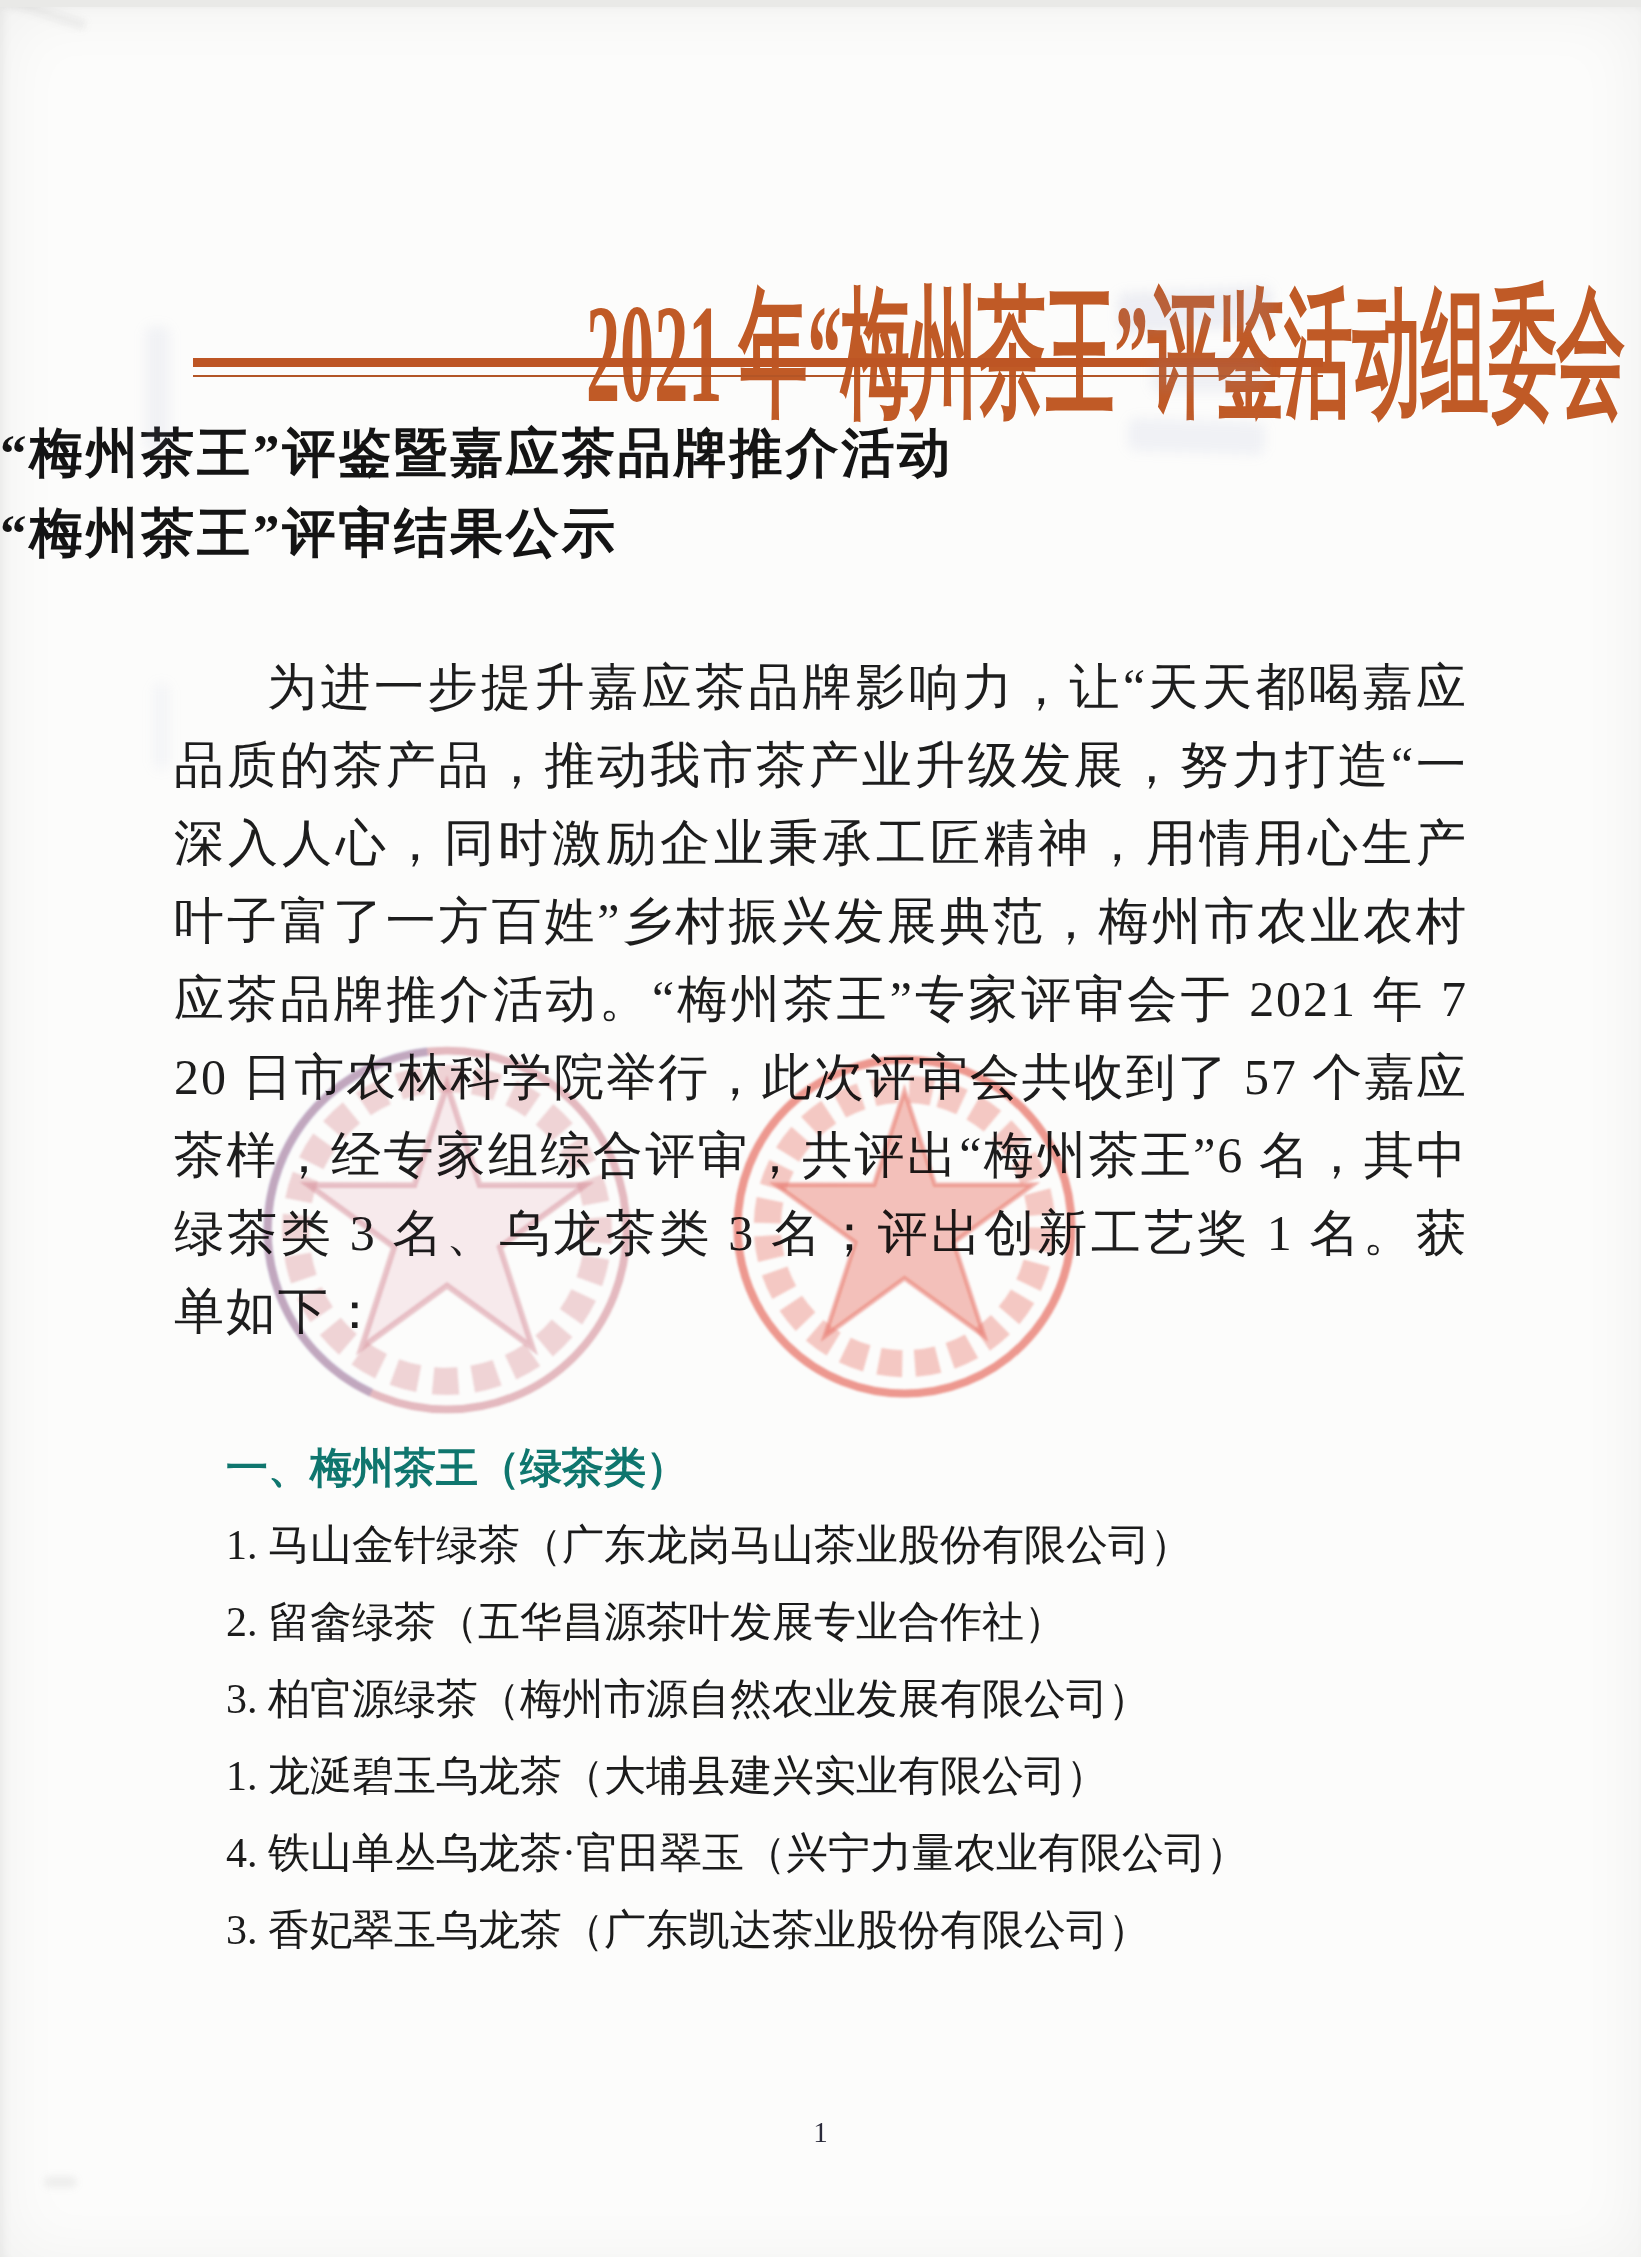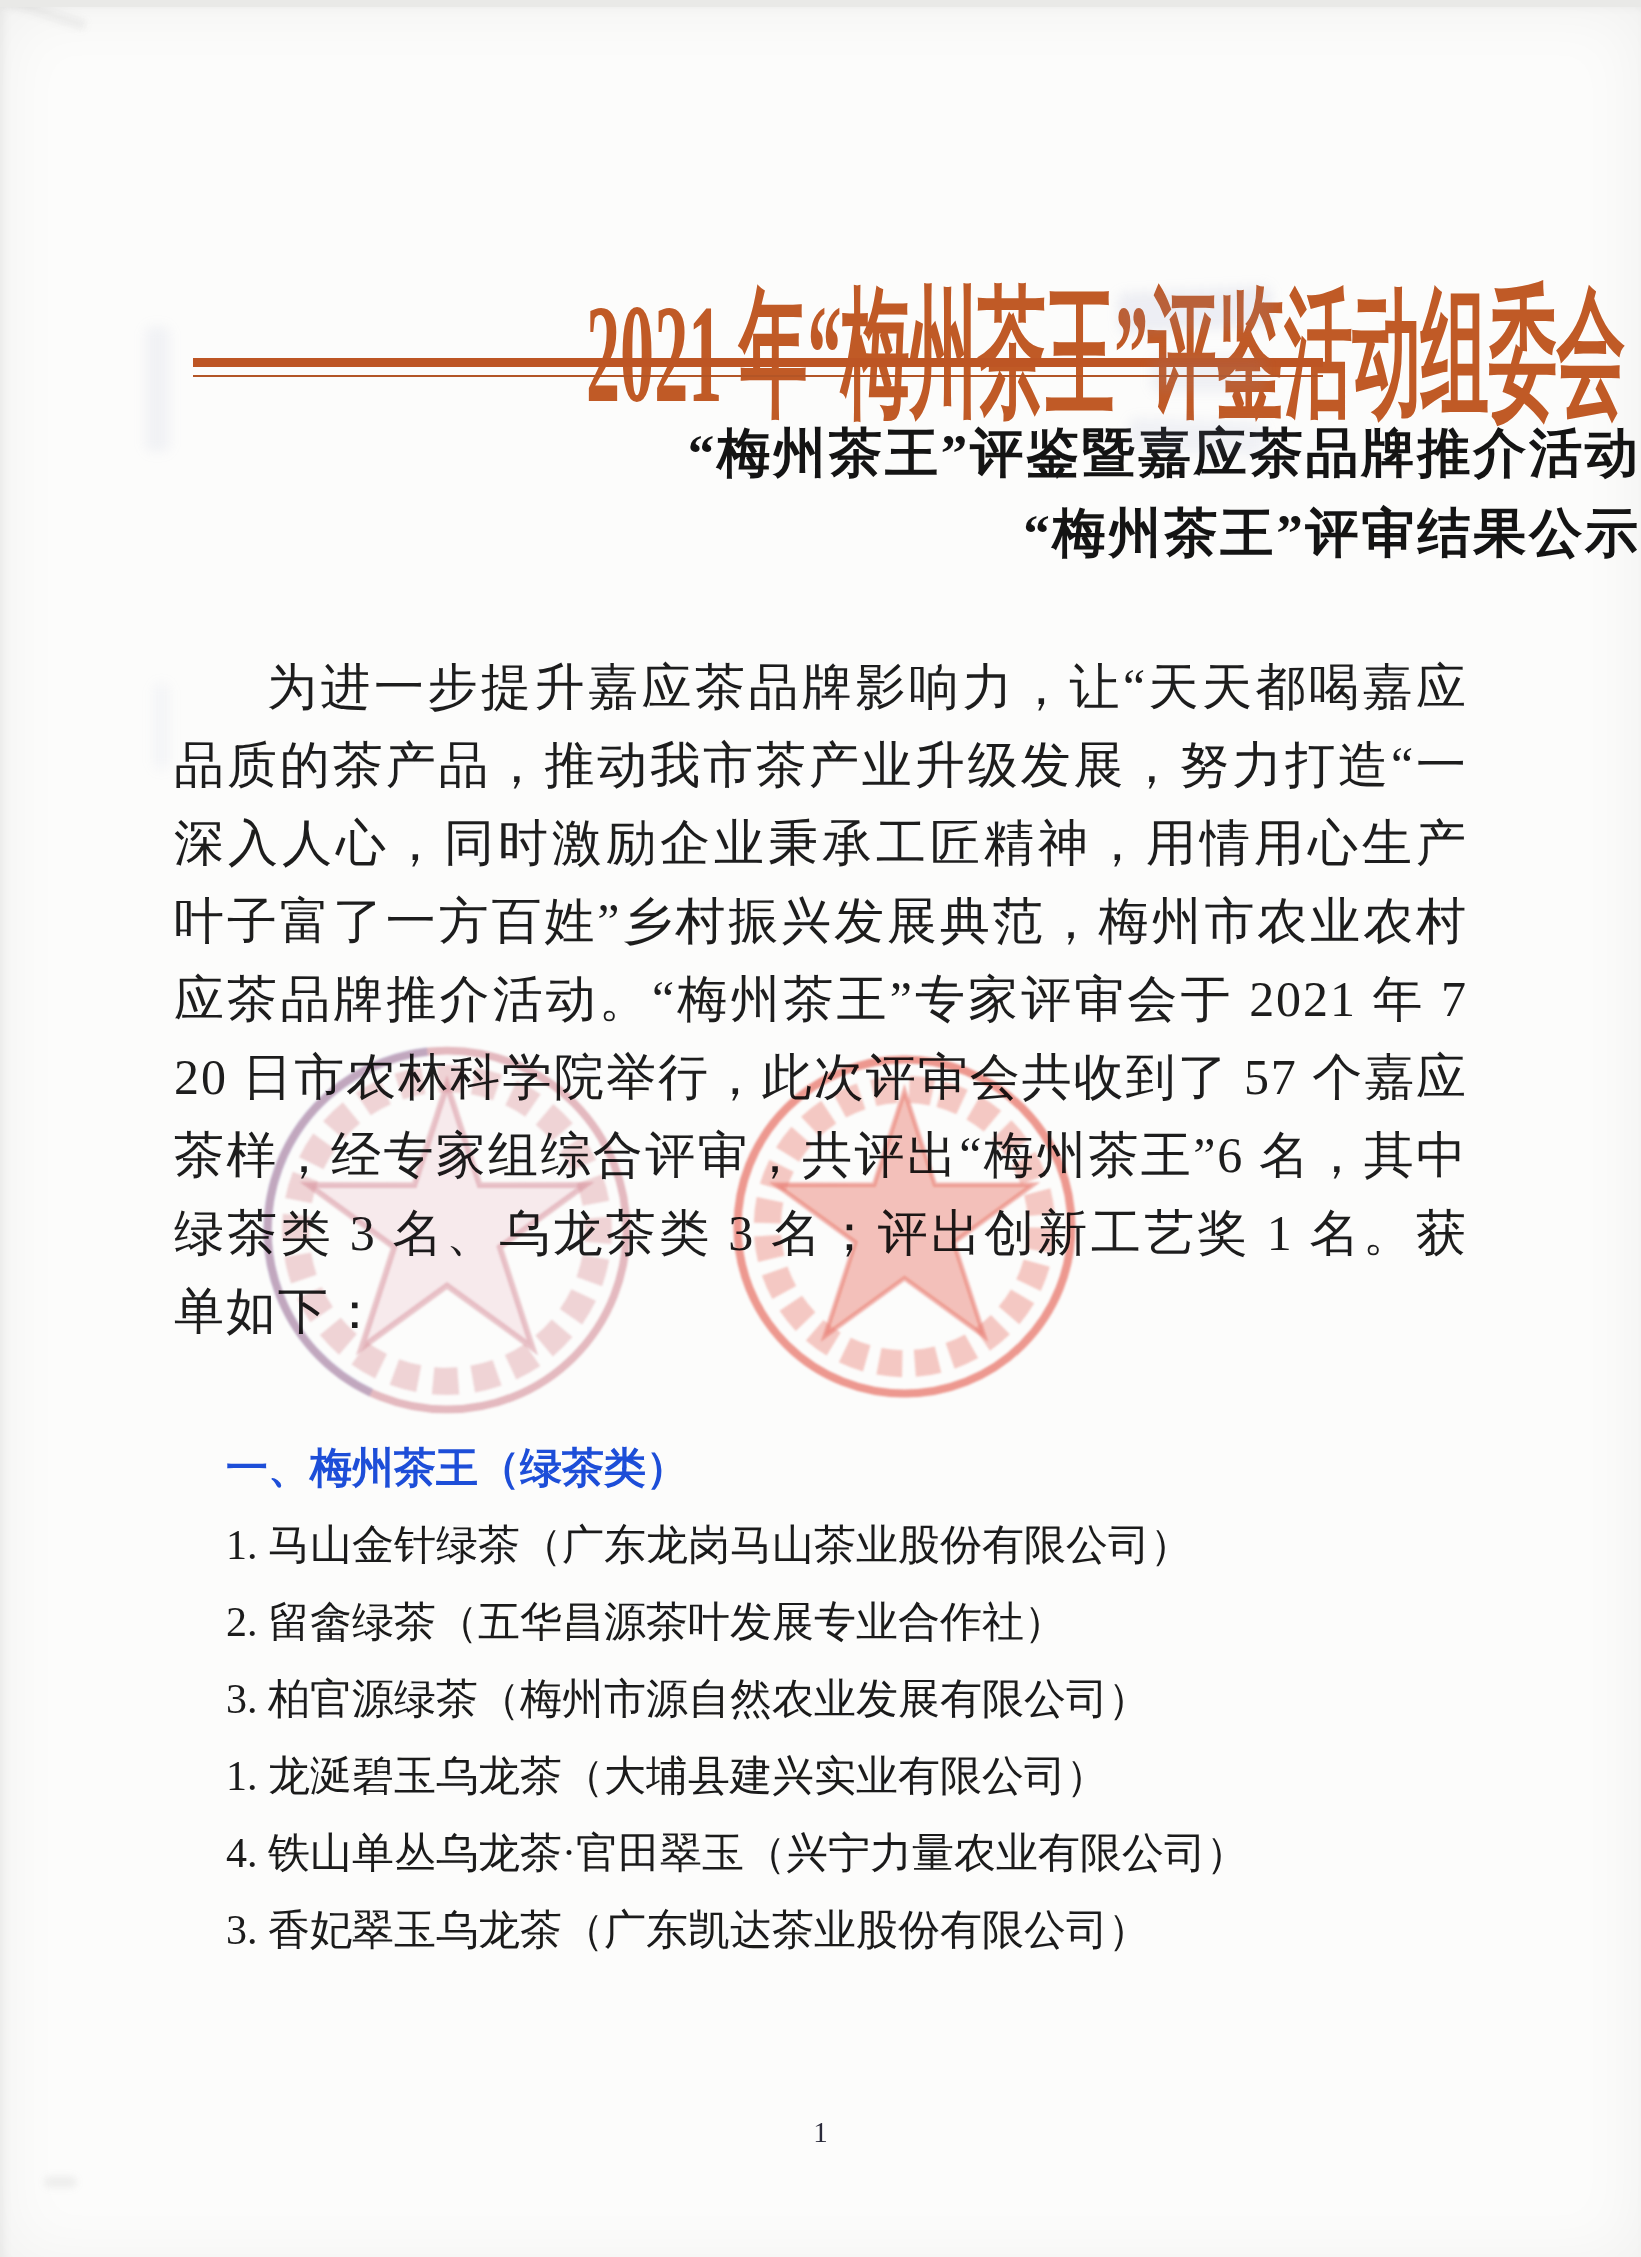--- a/index.html
+++ b/index.html
@@ -19,41 +19,41 @@
   .header-title .condense{
     display:inline-block;transform:scale(0.47,0.97);transform-origin:center;
   }
   .header-rule{
     position:absolute;top:351px;left:193px;width:1130px;height:7.7px;
     border-top:9.7px solid #bd5524;border-bottom:2.9px solid #b35526;
   }
   
   .doc-title{
     position:absolute;top:406px;left:0;width:100%;
-    text-align:right;font-weight:bold;font-size:53px;line-height:80px;
+    text-align:left;font-weight:bold;font-size:53px;line-height:80px;
     letter-spacing:2.9px;color:#141414;
   }
   
   .body-text{
     position:absolute;top:641px;left:174px;width:1294px;
     font-size:50px;color:#1d1d1d;
   }
   .body-text .line{
     height:78px;line-height:78px;overflow:hidden;
     text-align:justify;text-align-last:justify;letter-spacing:1.9px;
   }
   .body-text .line.first{text-indent:93px;}
   .body-text .line.last{text-align-last:left;}
   
   .sections{
     position:absolute;top:1423px;left:226px;width:1255px;
     font-size:42px;color:#1b1b1b;
   }
   .sections .row{height:77px;line-height:77px;white-space:nowrap;overflow:hidden;}
-  .sections .sec-heading{font-weight:bold;color:#1d4ed8;}
+  .sections .sec-heading{font-weight:bold;color:#0f766e;}
   
   .page-number{
     position:absolute;top:2109px;left:0;width:100%;
     text-align:center;font-size:29px;color:#2a2a3a;
   }
   
   .seal{position:absolute;mix-blend-mode:multiply;filter:blur(1.2px);opacity:0.95;}
   .seal-left{left:253px;top:1029px;width:388px;height:388px;}
   .seal-right{left:724px;top:1039px;width:361px;height:361px;}
   

